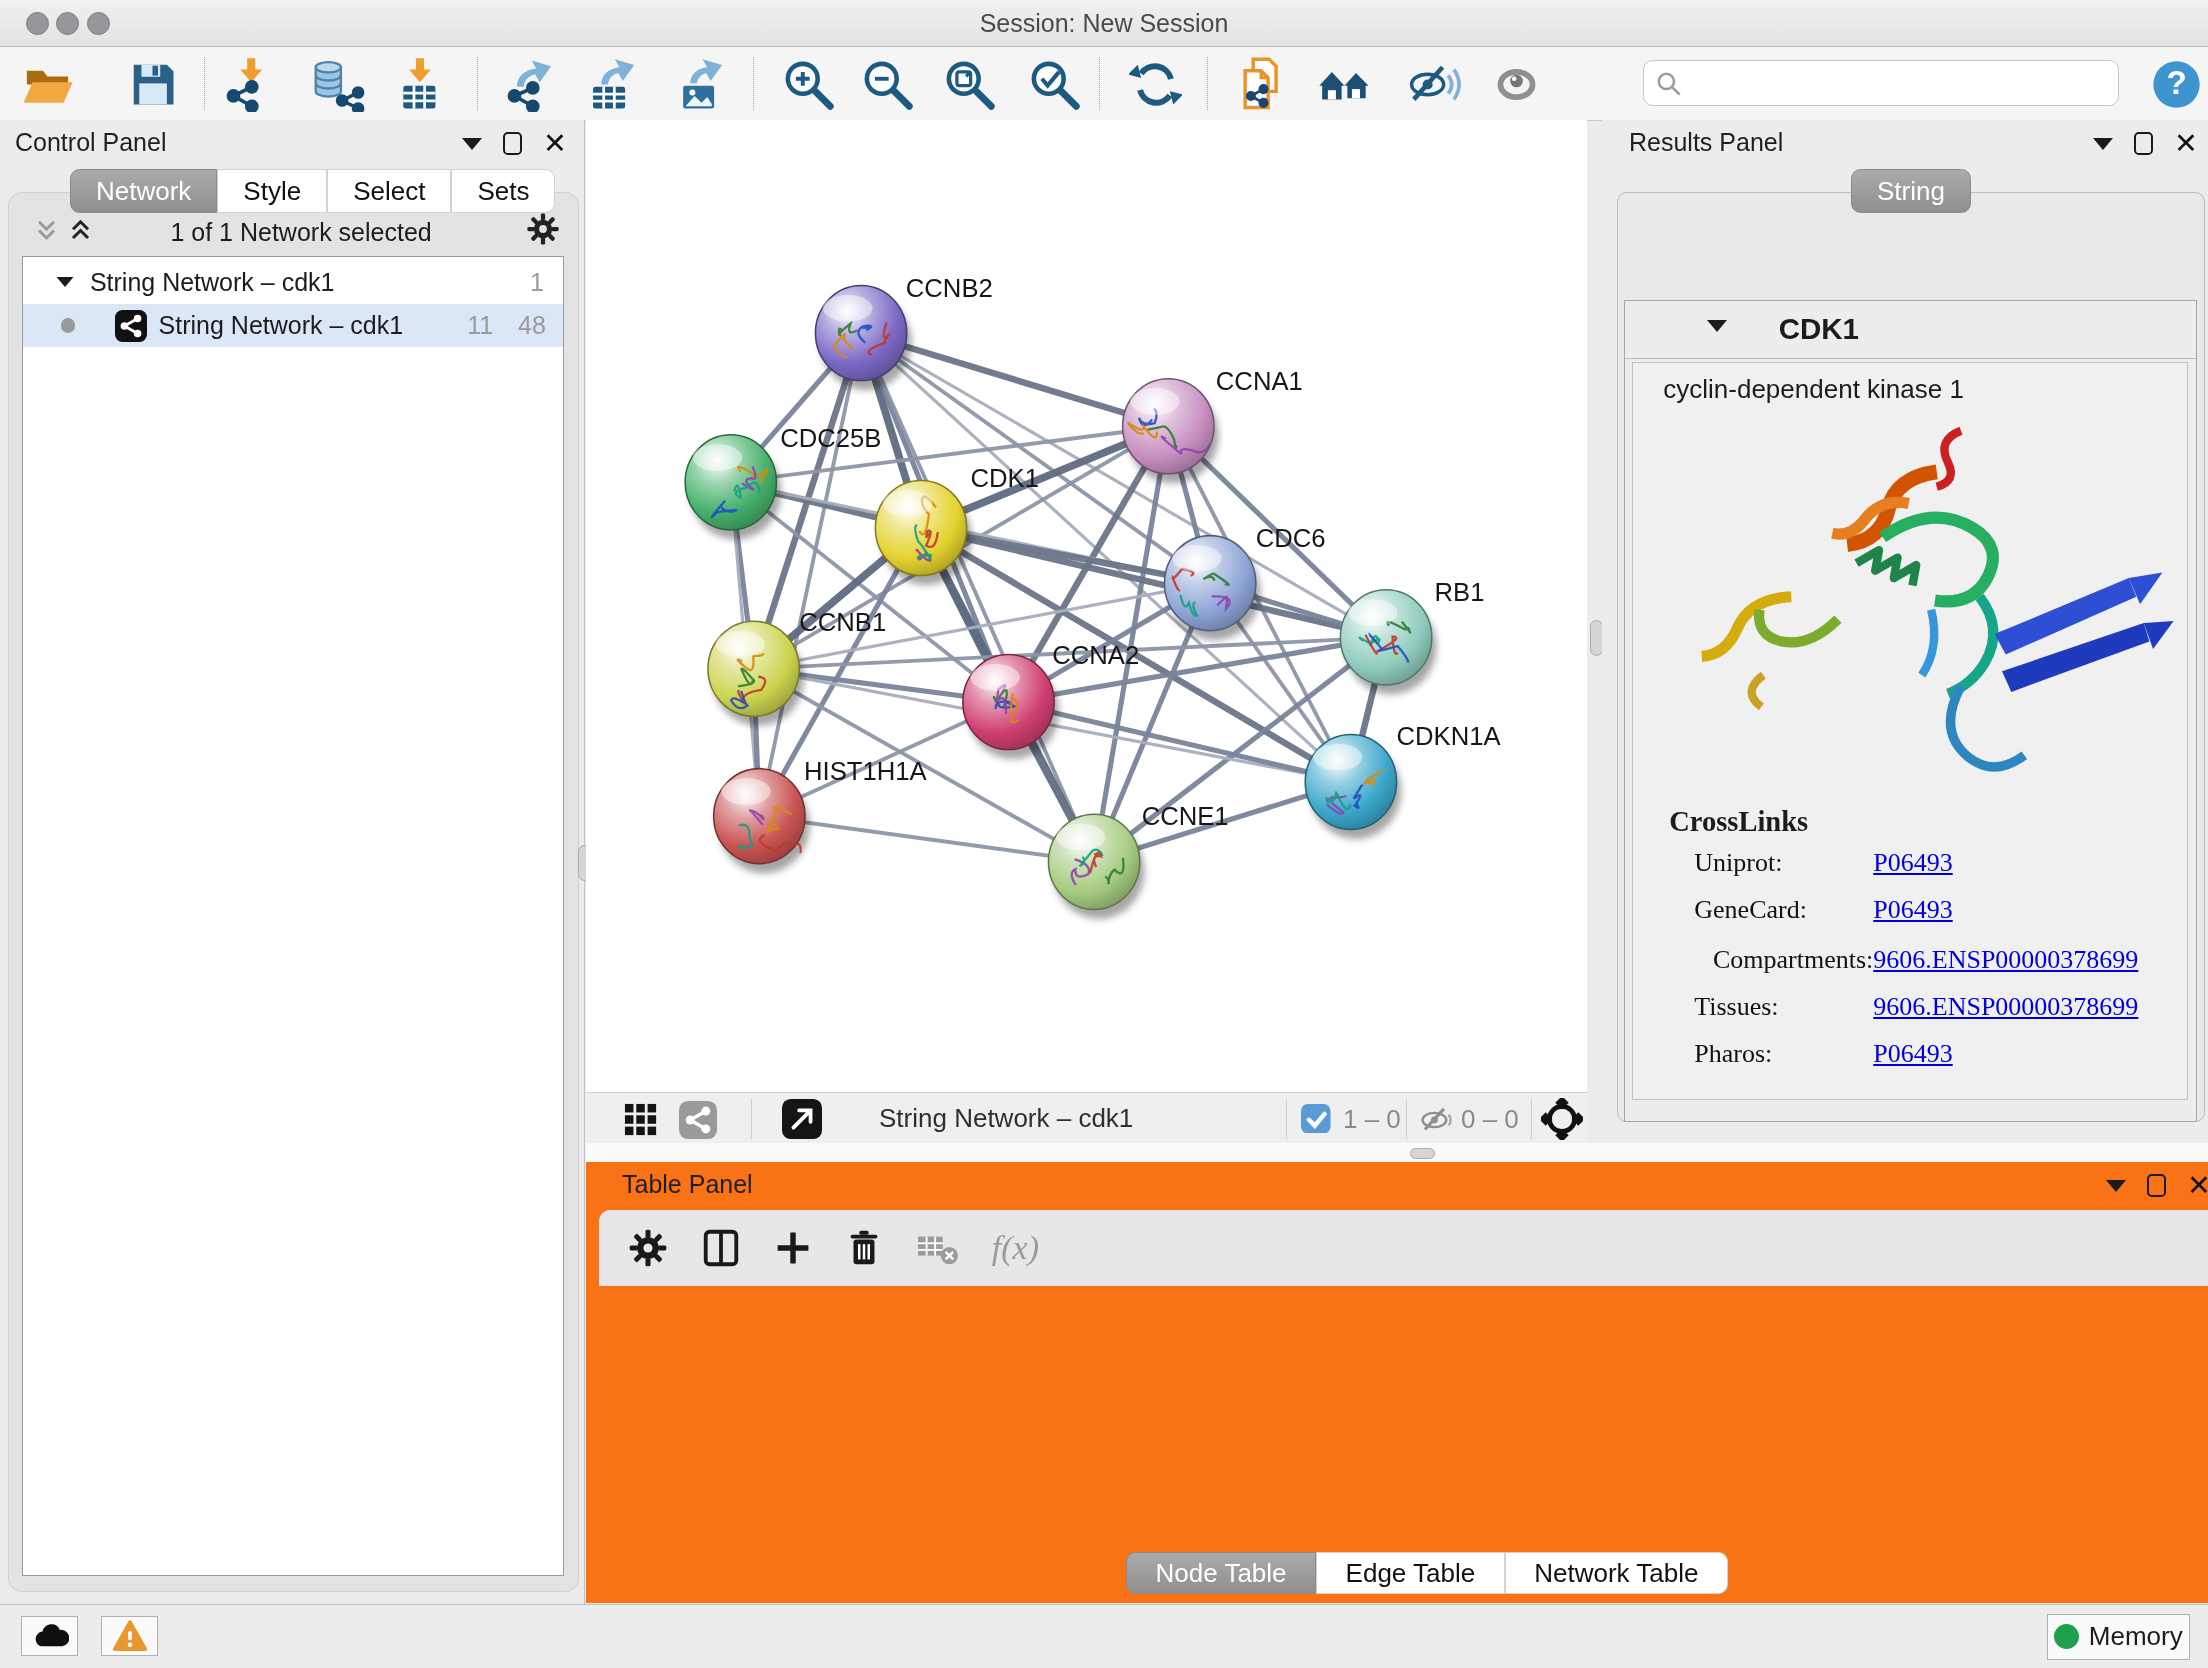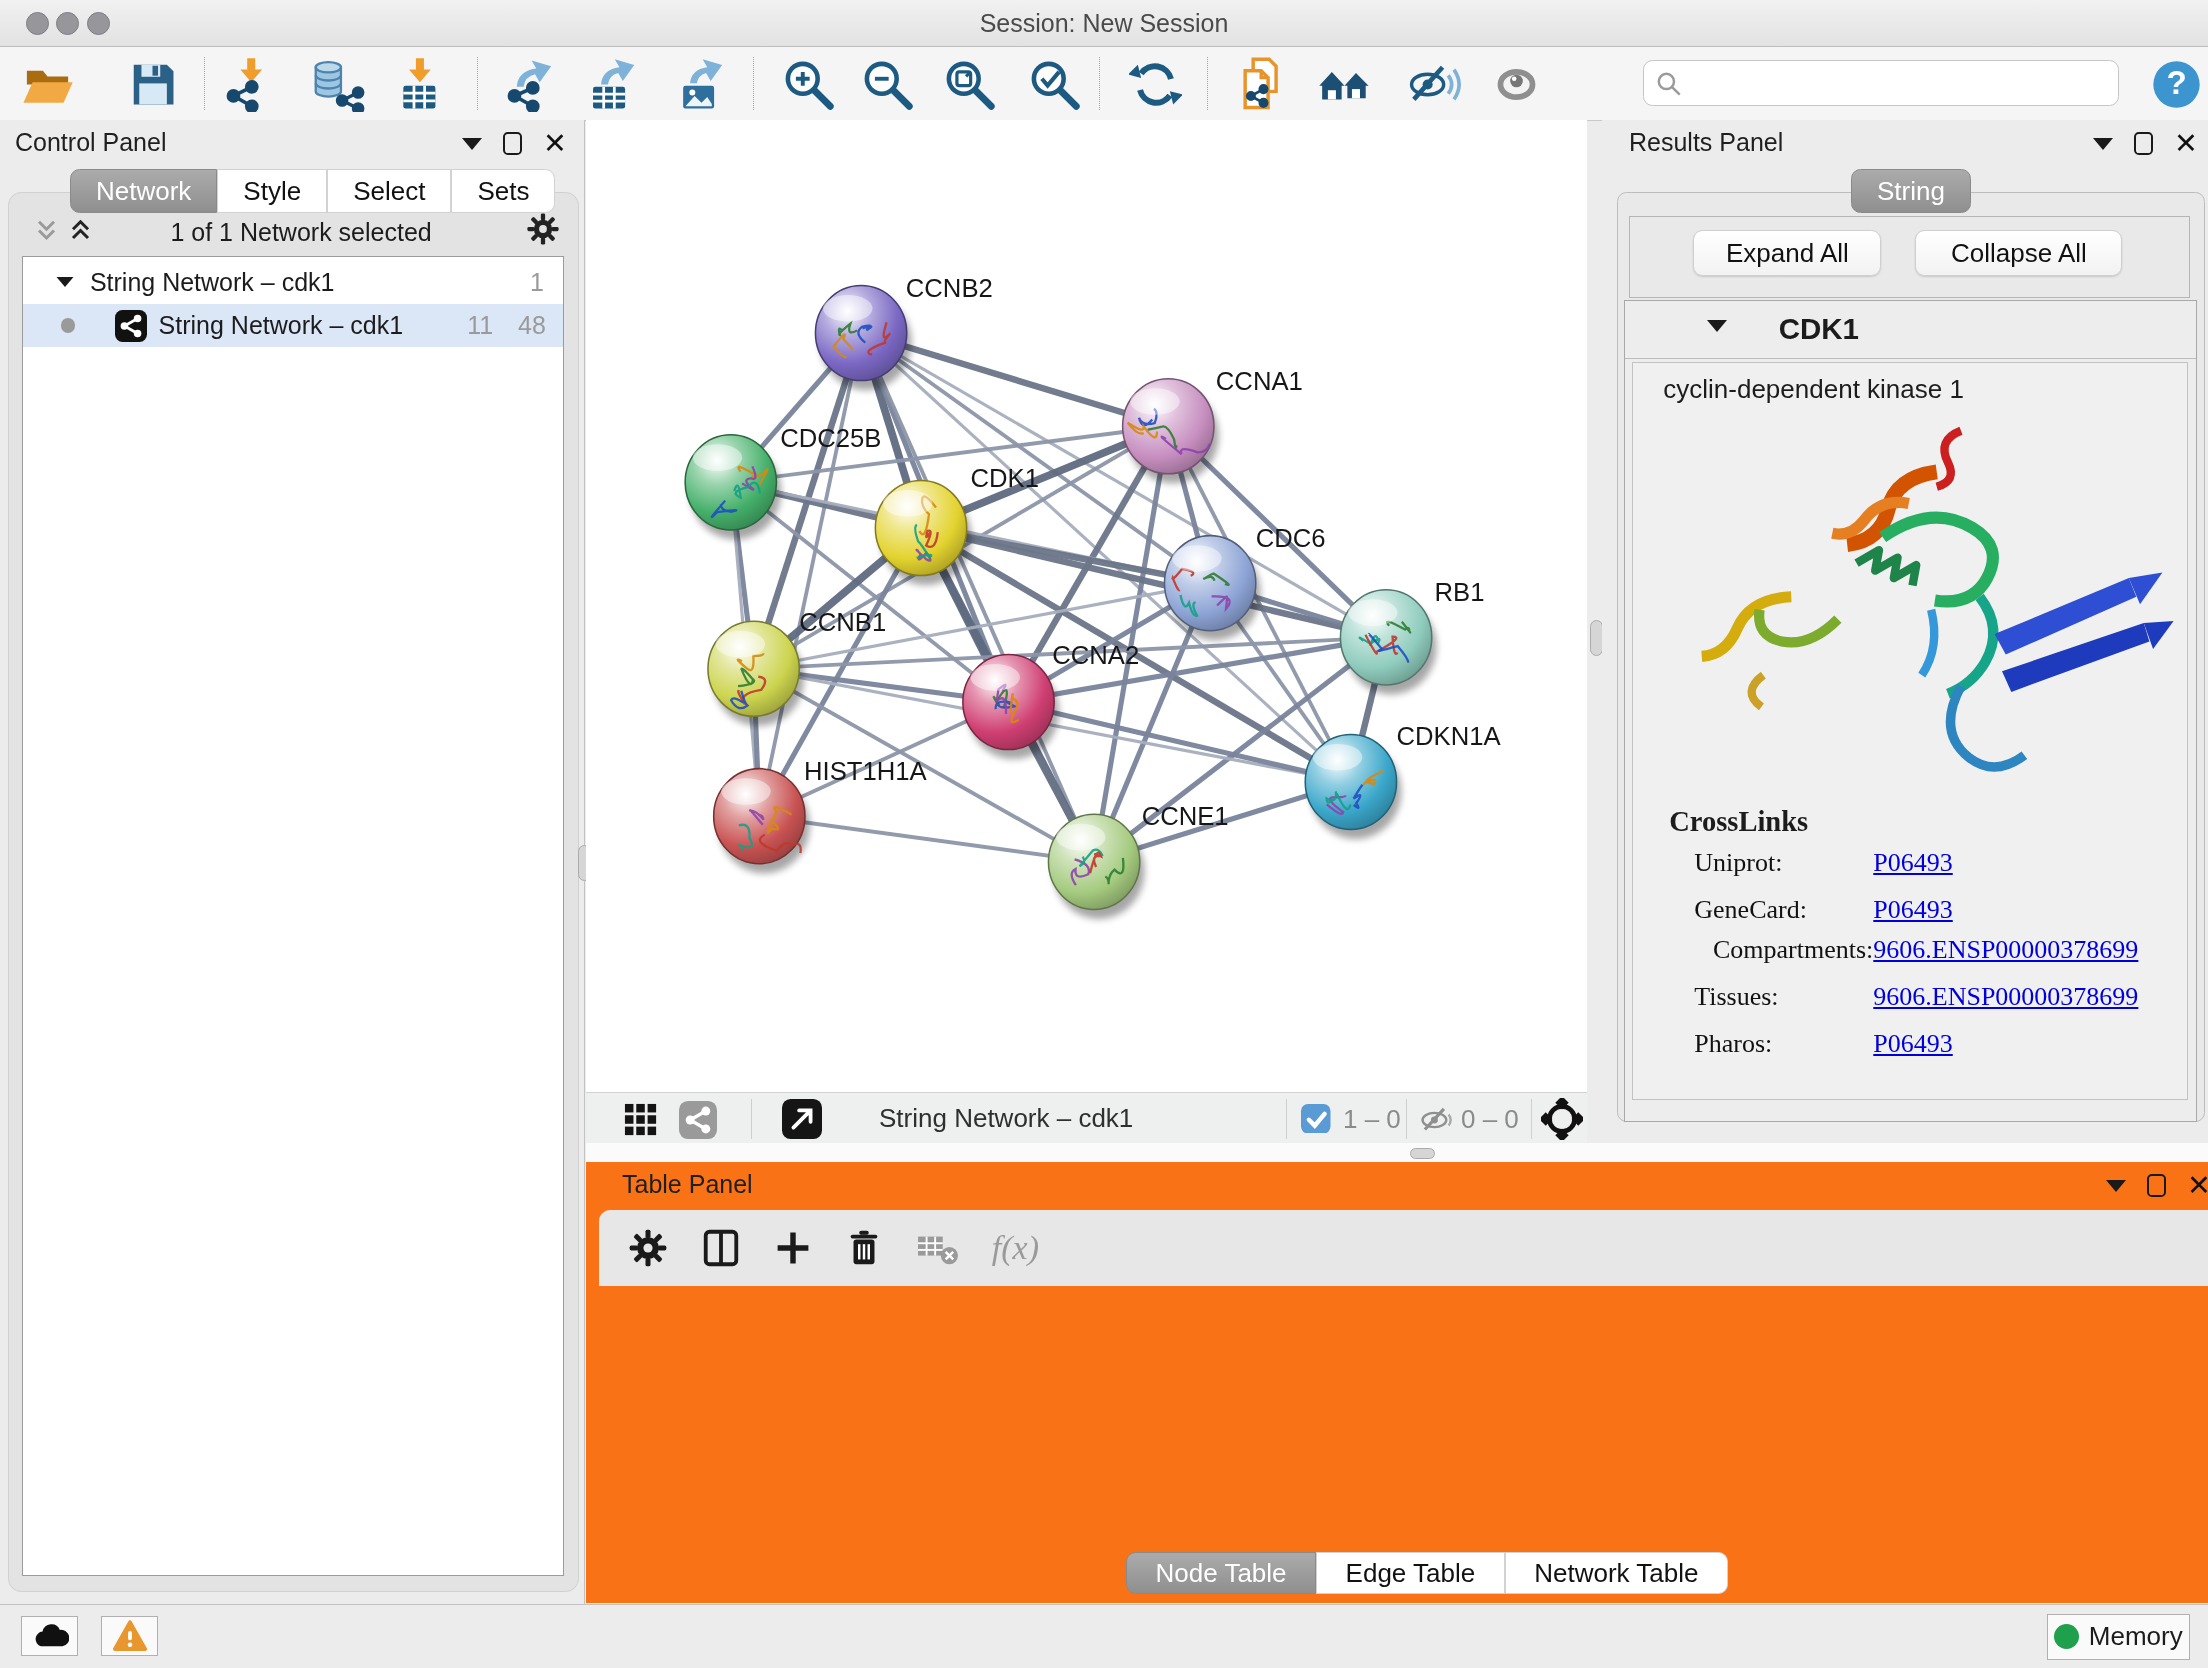--- a/index.html
+++ b/index.html
@@ -657,24 +657,20 @@
     <div class="ptitle abs" style="left:27px;top:7.6px">Results Panel</div>
     <div class="pctl" style="left:491px;top:7.6px">
       <span class="tri-down"></span>
       <span class="float-sq"></span>
       <span class="close-x">✕</span>
     </div>
     <div class="abs" style="left:249px;top:49px;z-index:3">
       <span class="tab active" style="border-radius:9.5px">String</span>
     </div>
     <div class="rp-outer" style="left:15px;top:72px;width:586px;height:928px">
-      <div class="abs" style="left:11.4px;top:23px;width:559px;height:80px;border:1px solid #b5b5b5;background:#e9e9e9">
-        <div class="btn abs" style="left:63px;top:13.3px;width:186px;height:44px;line-height:44px">Expand All</div>
-        <div class="btn abs" style="left:285px;top:13.3px;width:205px;height:44px;line-height:44px">Collapse All</div>
-      </div>
 
       <div class="abs" style="left:5.7px;top:107px;width:571px;height:820px;border:1px solid #a8a8a8;background:#ededed">
         <div class="abs" style="left:0;top:0;width:100%;height:57px;border-bottom:1px solid #bdbdbd">
           <span class="tri-down" style="position:absolute;left:82px;top:19px"></span>
           <span class="abs" style="left:154px;top:11.4px;font-size:29.5px;font-weight:bold">CDK1</span>
         </div>
         <div class="abs" style="left:7.6px;top:61px;width:554px;height:736px;border:1px solid #c2c2c2;background:#f0f0f0">
           <div class="abs" style="left:30px;top:11.4px;font-size:26px">cyclin-dependent kinase 1</div>
 
           <svg class="abs" style="left:15px;top:51px" width="529" height="373" viewBox="0 0 560 400">
@@ -695,21 +691,21 @@
             <path d="M332 292 q-26 48 8 76 q28 22 60 -2" stroke="#2e86c1" stroke-width="10" fill="none"></path>
             <path d="M300 210 q10 40 -10 70" stroke="#3498db" stroke-width="9" fill="none"></path>
           </svg>
 
           <div class="abs serif" style="left:36px;top:443px;font-size:28.5px;font-weight:bold">CrossLinks</div>
           <div id="crosslinks" class="abs" style="left:61px;top:485px;width:476px">
               <div style="display: flex; margin-bottom: 17px;">
                 <span class="serif xlabel" style="width: 179px;">Uniprot:</span>
                 <a class="serif xlink" href="#">P06493</a>
               </div>
-              <div style="display: flex; margin-bottom: 10px;">
+              <div style="display: flex; margin-bottom: 20px;">
                 <span class="serif xlabel" style="width: 179px;">GeneCard:</span>
                 <a class="serif xlink" href="#">P06493</a>
               </div>
               <div style="display: flex; margin-bottom: 17px;">
                 <span class="serif xlabel" style="width: 179px; text-align: right;">Compartments:</span>
                 <a class="serif xlink" href="#">9606.ENSP00000378699</a>
               </div>
               <div style="display: flex; margin-bottom: 17px;">
                 <span class="serif xlabel" style="width: 179px;">Tissues:</span>
                 <a class="serif xlink" href="#">9606.ENSP00000378699</a>

